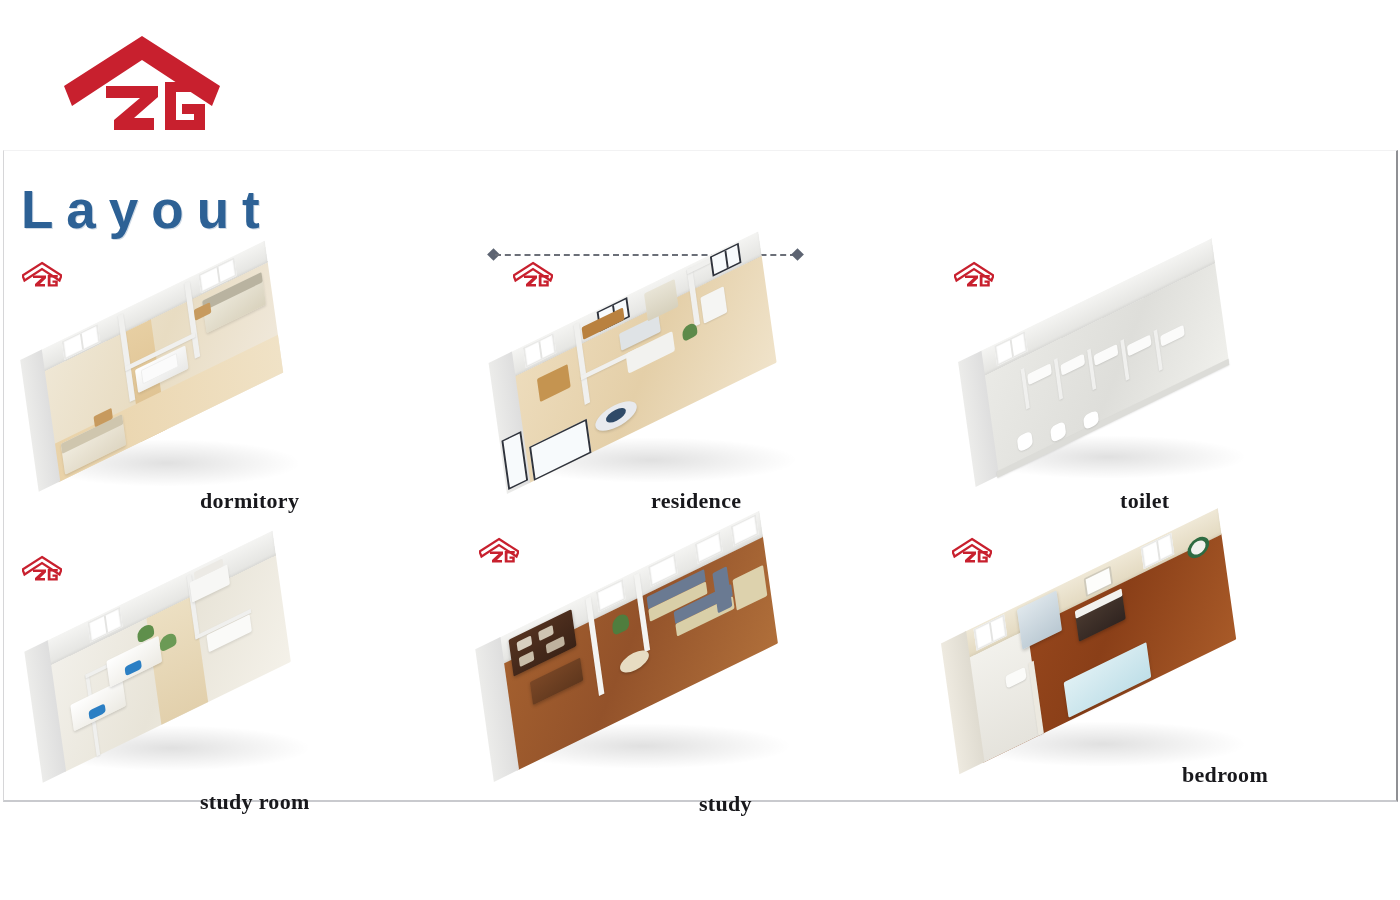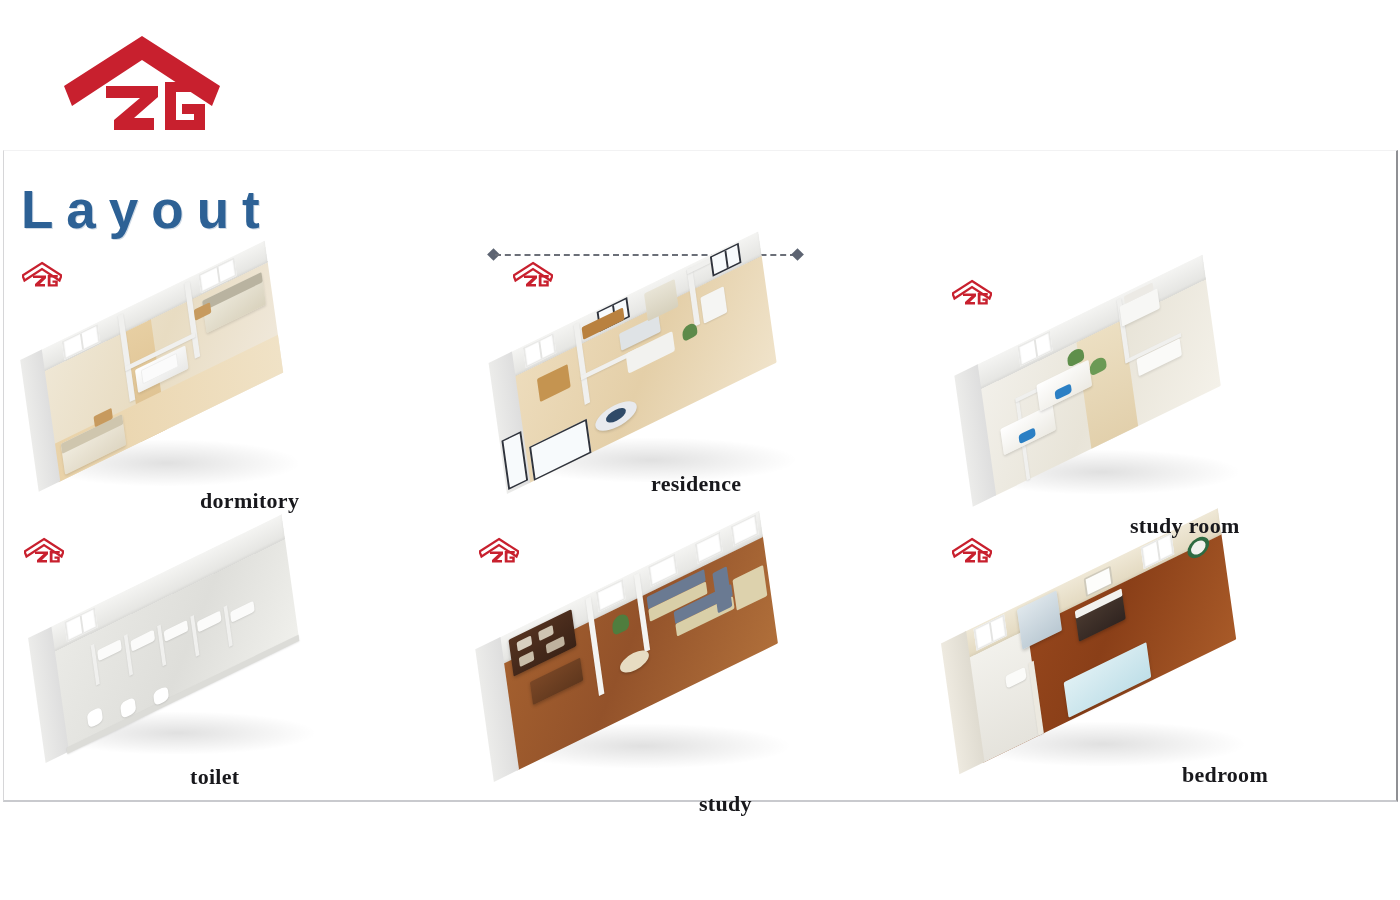--- a/index.html
+++ b/index.html
@@ -285,21 +285,65 @@
             <div class="furn" style="left:90px;top:102px;width:22px;height:14px;background:#2f4a68;border-radius:50%;"></div>
 
             <div class="furn" style="left:182px;top:42px;width:16px;height:18px;background:#5d8a4a;border-radius:50% 50% 30% 30%;"></div>
 
             <div class="furn" style="left:206px;top:16px;width:26px;height:34px;background:#f5f5f3;box-shadow:0 1px 2px rgba(0,0,0,.12);"></div>
 
             <div class="furn" style="left:148px;top:-22px;width:34px;height:36px;background:linear-gradient(180deg,#e8e4d6,#d7d1bd);"></div>
           </div>
         </div>
 
-        <div class="room-label" style="left:182px; top:168px;">residence</div>
+        <div class="room-label" style="left:182px; top:185px;">residence</div>
+      </div>
+
+      <div class="room-card">
+        <div class="badge-logo" style="left:20px; top:0px;">
+          <svg viewBox="0 0 160 108" xmlns="http://www.w3.org/2000/svg">
+            <path d="M80 6 L158 56 L150 76 L80 30 L10 76 L2 56 Z" fill="none" stroke="#c8202e" stroke-width="9"></path>
+            <path d="M44 56 L44 66 L78 66 L52 90 L52 100 L92 100 L92 90 L72 90 L96 67 L96 56 Z" fill="#c8202e"></path>
+            <path d="M103 54 L103 100 L143 100 L143 76 L122 76 L122 85 L133 85 L133 91 L114 91 L114 64 L143 64 L143 54 Z" fill="#c8202e"></path>
+          </svg>
+        </div>
+
+        <div class="shadow-blob" style="left:34px; top:176px; width:280px; height:44px;"></div>
+
+        <div class="room-art" style="left:22px; top:22px; width:300px; height:180px;">
+          <div class="iso" style="width:258px; height:132px; margin:22px auto;">
+            <div class="floor" style="left:0;top:0;width:258px;height:132px;background:linear-gradient(120deg,#eaeae6 0%,#dededa 55%,#f0f0ec 100%);"></div>
+            <div class="wall-back" style="left:0;top:-30px;width:258px;height:32px;"></div>
+            <div class="wall-left" style="left:-24px;top:-30px;width:26px;height:162px;"></div>
+
+            <div class="partition" style="left:0;top:126px;width:258px;height:8px;background:#dcdcd8;"></div>
+
+            <div class="window" style="left:16px;top:-28px;width:34px;height:26px;">
+                <i></i>
+              </div>
+
+            <div class="partition" style="left:40px;top:16px;width:4px;height:52px;"></div>
+            <div class="partition" style="left:76px;top:24px;width:4px;height:52px;"></div>
+            <div class="partition" style="left:112px;top:32px;width:4px;height:52px;"></div>
+            <div class="partition" style="left:148px;top:40px;width:4px;height:52px;"></div>
+            <div class="partition" style="left:184px;top:48px;width:4px;height:52px;"></div>
+
+            <div class="furn" style="left:46px;top:26px;width:26px;height:14px;background:#fbfbfa;box-shadow:0 1px 2px rgba(0,0,0,.12);border-radius:3px;"></div>
+            <div class="furn" style="left:82px;top:34px;width:26px;height:14px;background:#fbfbfa;box-shadow:0 1px 2px rgba(0,0,0,.12);border-radius:3px;"></div>
+            <div class="furn" style="left:118px;top:42px;width:26px;height:14px;background:#fbfbfa;box-shadow:0 1px 2px rgba(0,0,0,.12);border-radius:3px;"></div>
+            <div class="furn" style="left:154px;top:50px;width:26px;height:14px;background:#fbfbfa;box-shadow:0 1px 2px rgba(0,0,0,.12);border-radius:3px;"></div>
+            <div class="furn" style="left:190px;top:58px;width:26px;height:14px;background:#fbfbfa;box-shadow:0 1px 2px rgba(0,0,0,.12);border-radius:3px;"></div>
+
+            <div class="furn" style="left:26px;top:96px;width:16px;height:20px;background:#ffffff;border-radius:6px;box-shadow:0 1px 2px rgba(0,0,0,.12);"></div>
+            <div class="furn" style="left:62px;top:104px;width:16px;height:20px;background:#ffffff;border-radius:6px;box-shadow:0 1px 2px rgba(0,0,0,.12);"></div>
+            <div class="furn" style="left:98px;top:110px;width:16px;height:18px;background:#ffffff;border-radius:6px;box-shadow:0 1px 2px rgba(0,0,0,.12);"></div>
+          </div>
+        </div>
+
+        <div class="room-label" style="left:186px; top:185px;">toilet</div>
       </div>
 
       <div class="room-card">
         <div class="badge-logo" style="left:18px; top:18px;">
           <svg viewBox="0 0 160 108" xmlns="http://www.w3.org/2000/svg">
             <path d="M80 6 L158 56 L150 76 L80 30 L10 76 L2 56 Z" fill="none" stroke="#c8202e" stroke-width="9"></path>
             <path d="M44 56 L44 66 L78 66 L52 90 L52 100 L92 100 L92 90 L72 90 L96 67 L96 56 Z" fill="#c8202e"></path>
             <path d="M103 54 L103 100 L143 100 L143 76 L122 76 L122 85 L133 85 L133 91 L114 91 L114 64 L143 64 L143 54 Z" fill="#c8202e"></path>
           </svg>
         </div>
@@ -334,64 +378,20 @@
             <div class="furn" style="left:164px;top:-26px;width:32px;height:10px;background:#eceae5;"></div>
 
             <div class="furn" style="left:168px;top:58px;width:48px;height:22px;background:#fafaf8;box-shadow:0 2px 3px rgba(0,0,0,.10);"></div>
           </div>
         </div>
 
         <div class="room-label" style="left:196px; top:210px;">study room</div>
       </div>
 
       <div class="room-card">
-        <div class="badge-logo" style="left:20px; top:0px;">
-          <svg viewBox="0 0 160 108" xmlns="http://www.w3.org/2000/svg">
-            <path d="M80 6 L158 56 L150 76 L80 30 L10 76 L2 56 Z" fill="none" stroke="#c8202e" stroke-width="9"></path>
-            <path d="M44 56 L44 66 L78 66 L52 90 L52 100 L92 100 L92 90 L72 90 L96 67 L96 56 Z" fill="#c8202e"></path>
-            <path d="M103 54 L103 100 L143 100 L143 76 L122 76 L122 85 L133 85 L133 91 L114 91 L114 64 L143 64 L143 54 Z" fill="#c8202e"></path>
-          </svg>
-        </div>
-
-        <div class="shadow-blob" style="left:34px; top:176px; width:280px; height:44px;"></div>
-
-        <div class="room-art" style="left:22px; top:22px; width:300px; height:180px;">
-          <div class="iso" style="width:258px; height:132px; margin:22px auto;">
-            <div class="floor" style="left:0;top:0;width:258px;height:132px;background:linear-gradient(120deg,#eaeae6 0%,#dededa 55%,#f0f0ec 100%);"></div>
-            <div class="wall-back" style="left:0;top:-30px;width:258px;height:32px;"></div>
-            <div class="wall-left" style="left:-24px;top:-30px;width:26px;height:162px;"></div>
-
-            <div class="partition" style="left:0;top:126px;width:258px;height:8px;background:#dcdcd8;"></div>
-
-            <div class="window" style="left:16px;top:-28px;width:34px;height:26px;">
-                <i></i>
-              </div>
-
-            <div class="partition" style="left:40px;top:16px;width:4px;height:52px;"></div>
-            <div class="partition" style="left:76px;top:24px;width:4px;height:52px;"></div>
-            <div class="partition" style="left:112px;top:32px;width:4px;height:52px;"></div>
-            <div class="partition" style="left:148px;top:40px;width:4px;height:52px;"></div>
-            <div class="partition" style="left:184px;top:48px;width:4px;height:52px;"></div>
-
-            <div class="furn" style="left:46px;top:26px;width:26px;height:14px;background:#fbfbfa;box-shadow:0 1px 2px rgba(0,0,0,.12);border-radius:3px;"></div>
-            <div class="furn" style="left:82px;top:34px;width:26px;height:14px;background:#fbfbfa;box-shadow:0 1px 2px rgba(0,0,0,.12);border-radius:3px;"></div>
-            <div class="furn" style="left:118px;top:42px;width:26px;height:14px;background:#fbfbfa;box-shadow:0 1px 2px rgba(0,0,0,.12);border-radius:3px;"></div>
-            <div class="furn" style="left:154px;top:50px;width:26px;height:14px;background:#fbfbfa;box-shadow:0 1px 2px rgba(0,0,0,.12);border-radius:3px;"></div>
-            <div class="furn" style="left:190px;top:58px;width:26px;height:14px;background:#fbfbfa;box-shadow:0 1px 2px rgba(0,0,0,.12);border-radius:3px;"></div>
-
-            <div class="furn" style="left:26px;top:96px;width:16px;height:20px;background:#ffffff;border-radius:6px;box-shadow:0 1px 2px rgba(0,0,0,.12);"></div>
-            <div class="furn" style="left:62px;top:104px;width:16px;height:20px;background:#ffffff;border-radius:6px;box-shadow:0 1px 2px rgba(0,0,0,.12);"></div>
-            <div class="furn" style="left:98px;top:110px;width:16px;height:18px;background:#ffffff;border-radius:6px;box-shadow:0 1px 2px rgba(0,0,0,.12);"></div>
-          </div>
-        </div>
-
-        <div class="room-label" style="left:186px; top:185px;">toilet</div>
-      </div>
-
-      <div class="room-card">
         <div class="badge-logo" style="left:10px; top:0px;">
           <svg viewBox="0 0 160 108" xmlns="http://www.w3.org/2000/svg">
             <path d="M80 6 L158 56 L150 76 L80 30 L10 76 L2 56 Z" fill="none" stroke="#c8202e" stroke-width="9"></path>
             <path d="M44 56 L44 66 L78 66 L52 90 L52 100 L92 100 L92 90 L72 90 L96 67 L96 56 Z" fill="#c8202e"></path>
             <path d="M103 54 L103 100 L143 100 L143 76 L122 76 L122 85 L133 85 L133 91 L114 91 L114 64 L143 64 L143 54 Z" fill="#c8202e"></path>
           </svg>
         </div>
 
         <div class="shadow-blob" style="left:24px; top:188px; width:300px; height:46px;"></div>
 

